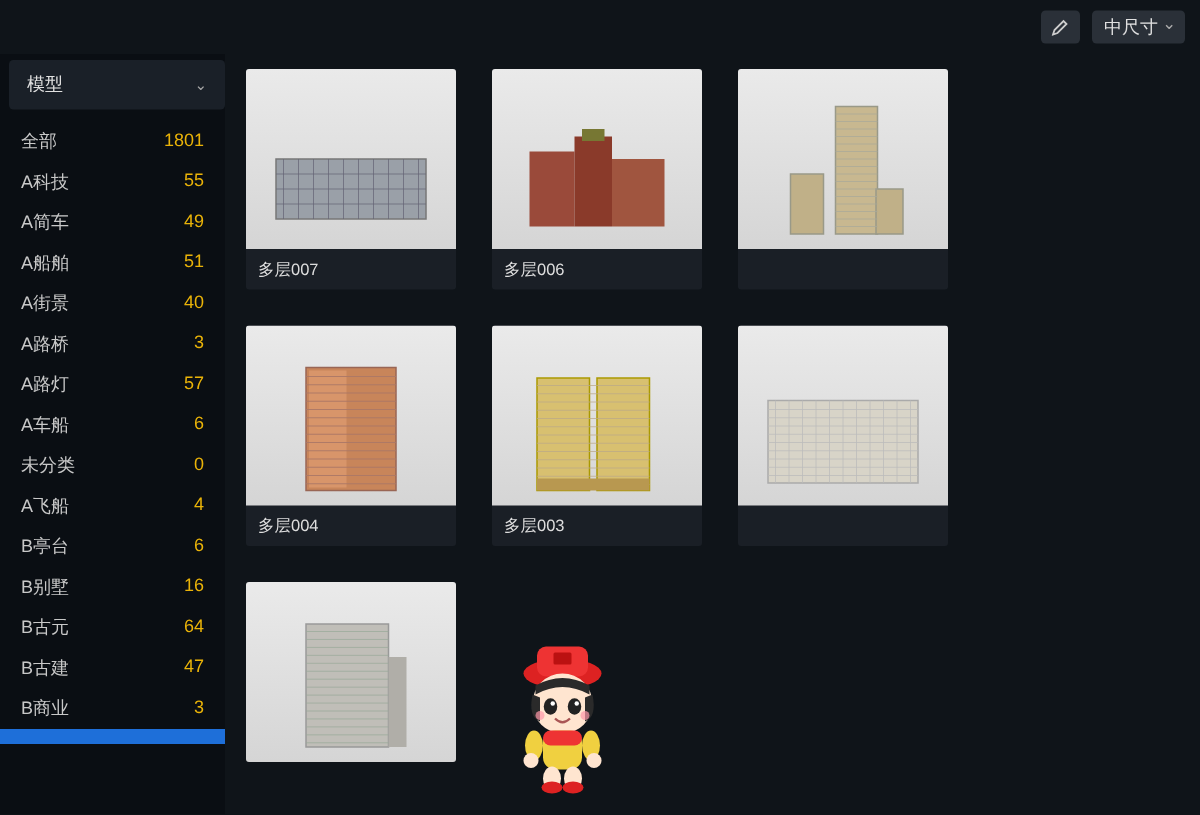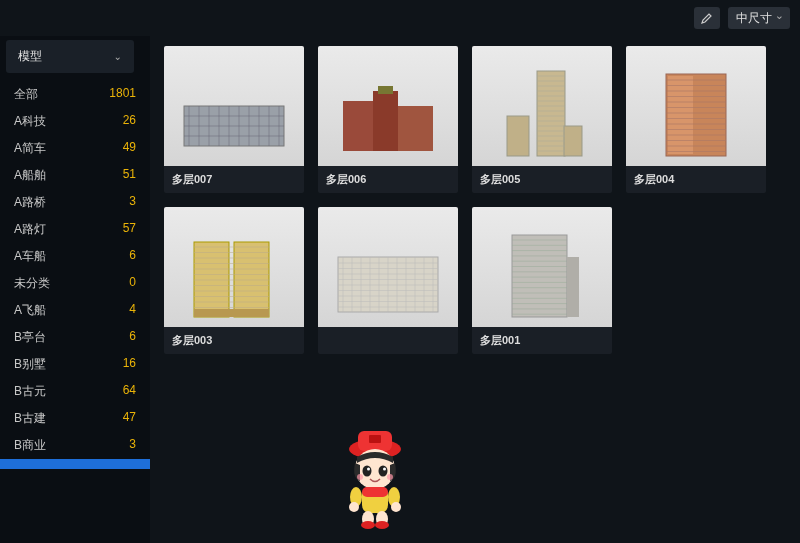--- a/index.html
+++ b/index.html
@@ -66,21 +66,21 @@
   display: flex;
   flex-direction: column;
   overflow-y: auto;
 }
 .category-header {
   display: flex;
   align-items: center;
   justify-content: space-between;
   padding: 8px 12px;
   background: #1a2028;
-  margin: 4px 16px 8px 6px;
+  margin: 4px 0 8px 6px;
   border-radius: 3px;
   cursor: pointer;
 }
 .chevron {
   font-size: 10px;
   color: #aaa;
 }
 .cat-list {
   flex: 1;
 }
@@ -100,22 +100,21 @@
 }
 .content {
   flex: 1;
   padding: 10px 14px;
   overflow-y: auto;
   background: #0f1419;
 }
 .grid {
   display: flex;
   flex-wrap: wrap;
-  gap: 14px;
-  font-weight: bold;
+  gap: 24px;
 }
 .card {
   width: 140px;
   background: #1a1f26;
   border-radius: 2px;
   overflow: hidden;
   cursor: pointer;
 }
 .thumb {
   width: 140px;
@@ -162,29 +161,33 @@
       <span>模型</span>
       <span class="chevron">⌄</span>
     </div>
     <div class="cat-list" id="cat-list">
         <div class="cat-item">
           <span>全部</span>
           <span class="cat-count">1801</span>
         </div>
         <div class="cat-item">
           <span>A科技</span>
-          <span class="cat-count">26</span>
+          <span class="cat-count">55</span>
         </div>
         <div class="cat-item">
           <span>A简车</span>
           <span class="cat-count">49</span>
         </div>
         <div class="cat-item">
           <span>A船舶</span>
           <span class="cat-count">51</span>
+        </div>
+        <div class="cat-item">
+          <span>A街景</span>
+          <span class="cat-count">40</span>
         </div>
         <div class="cat-item">
           <span>A路桥</span>
           <span class="cat-count">3</span>
         </div>
         <div class="cat-item">
           <span>A路灯</span>
           <span class="cat-count">57</span>
         </div>
         <div class="cat-item">
@@ -276,21 +279,20 @@
               <line x1="55" y1="50" x2="83" y2="50" stroke="#aa9" stroke-width="0.5"></line>
               <line x1="55" y1="55" x2="83" y2="55" stroke="#aa9" stroke-width="0.5"></line>
               <line x1="55" y1="60" x2="83" y2="60" stroke="#aa9" stroke-width="0.5"></line>
               <line x1="55" y1="65" x2="83" y2="65" stroke="#aa9" stroke-width="0.5"></line>
               <line x1="55" y1="70" x2="83" y2="70" stroke="#aa9" stroke-width="0.5"></line>
               <line x1="55" y1="75" x2="83" y2="75" stroke="#aa9" stroke-width="0.5"></line>
               <line x1="55" y1="80" x2="83" y2="80" stroke="#aa9" stroke-width="0.5"></line>
               <line x1="55" y1="85" x2="83" y2="85" stroke="#aa9" stroke-width="0.5"></line>
             </svg>
           </div>
-          <div class="card-label">多层005</div>
         </div>
         <div class="card">
           <div class="thumb">
             <svg width="120" height="100" viewBox="0 0 120 100">
               <rect x="30" y="8" width="60" height="82" fill="#c8855a" stroke="#965"></rect>
               <rect x="32" y="10" width="25" height="78" fill="#d8956a"></rect>
               <line x1="30" y1="14" x2="90" y2="14" stroke="#a76" stroke-width="0.6"></line>
               <line x1="30" y1="19.5" x2="90" y2="19.5" stroke="#a76" stroke-width="0.6"></line>
               <line x1="30" y1="25" x2="90" y2="25" stroke="#a76" stroke-width="0.6"></line>
               <line x1="30" y1="30.5" x2="90" y2="30.5" stroke="#a76" stroke-width="0.6"></line>
@@ -373,21 +375,20 @@
               <line x1="30" y1="50.1" x2="85" y2="50.1" stroke="#9a9" stroke-width="0.5"></line>
               <line x1="30" y1="55.4" x2="85" y2="55.4" stroke="#9a9" stroke-width="0.5"></line>
               <line x1="30" y1="60.699999999999996" x2="85" y2="60.699999999999996" stroke="#9a9" stroke-width="0.5"></line>
               <line x1="30" y1="66" x2="85" y2="66" stroke="#9a9" stroke-width="0.5"></line>
               <line x1="30" y1="71.3" x2="85" y2="71.3" stroke="#9a9" stroke-width="0.5"></line>
               <line x1="30" y1="76.6" x2="85" y2="76.6" stroke="#9a9" stroke-width="0.5"></line>
               <line x1="30" y1="81.89999999999999" x2="85" y2="81.89999999999999" stroke="#9a9" stroke-width="0.5"></line>
               <line x1="30" y1="87.2" x2="85" y2="87.2" stroke="#9a9" stroke-width="0.5"></line>
             </svg>
           </div>
-          <div class="card-label">多层001</div>
         </div>
       </div>
   </div>
 </div>
 
 <div class="mascot">
   <svg viewBox="0 0 90 110">
 
     <ellipse cx="45" cy="26" rx="26" ry="10" fill="#d22"></ellipse>
     <rect x="28" y="8" width="34" height="20" rx="6" fill="#e33"></rect>

